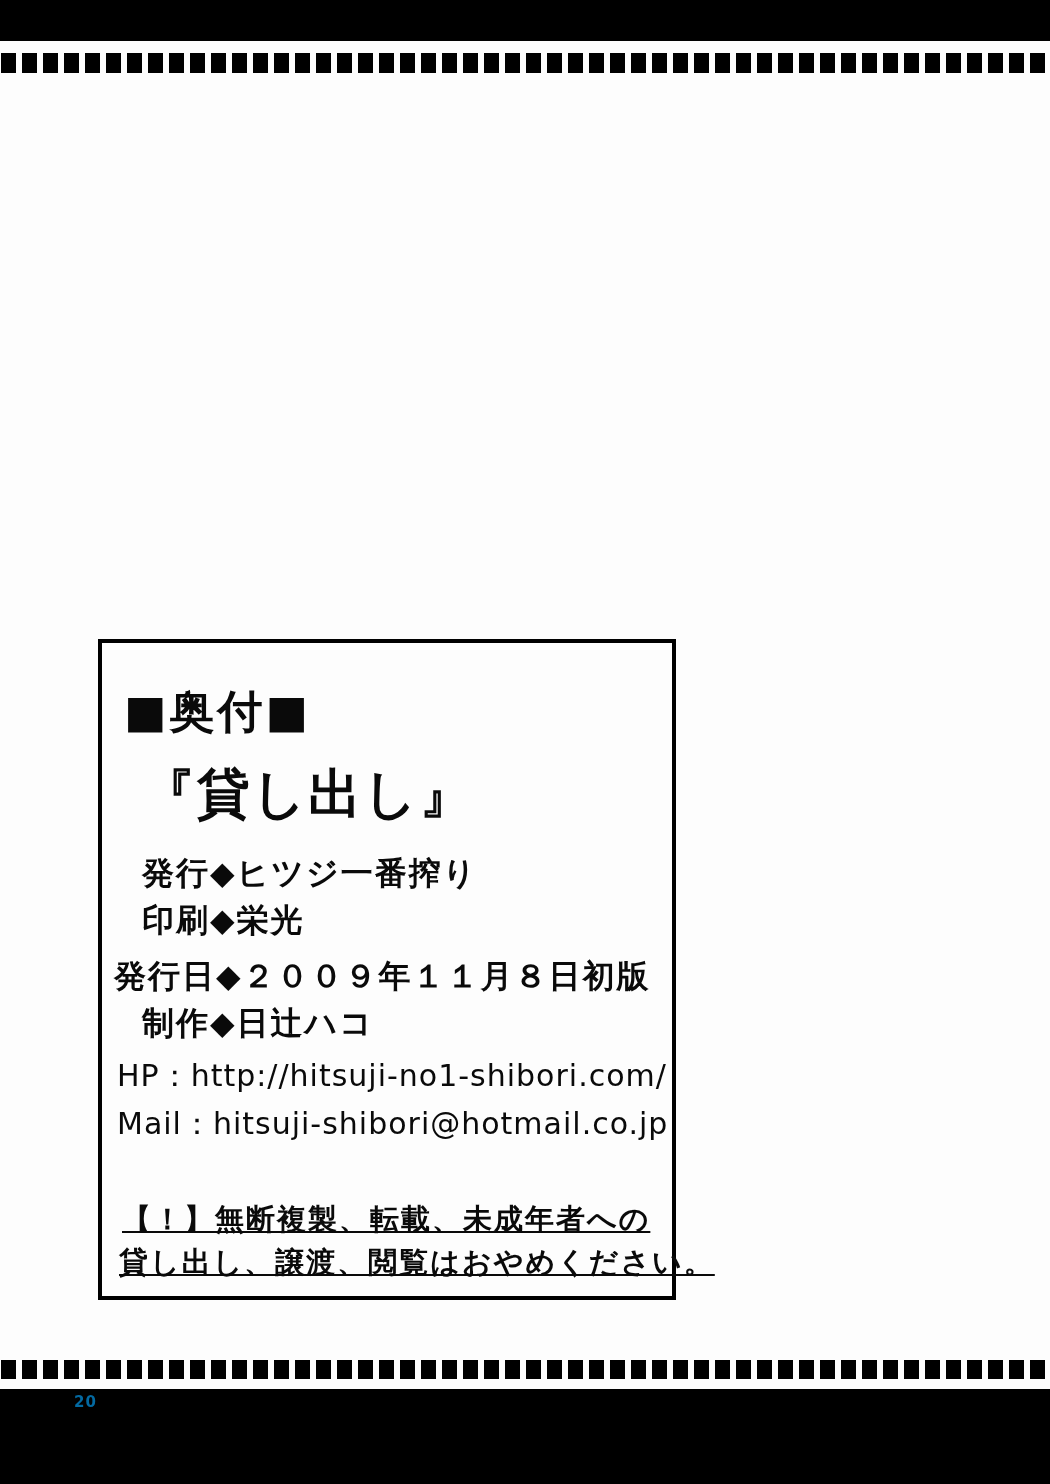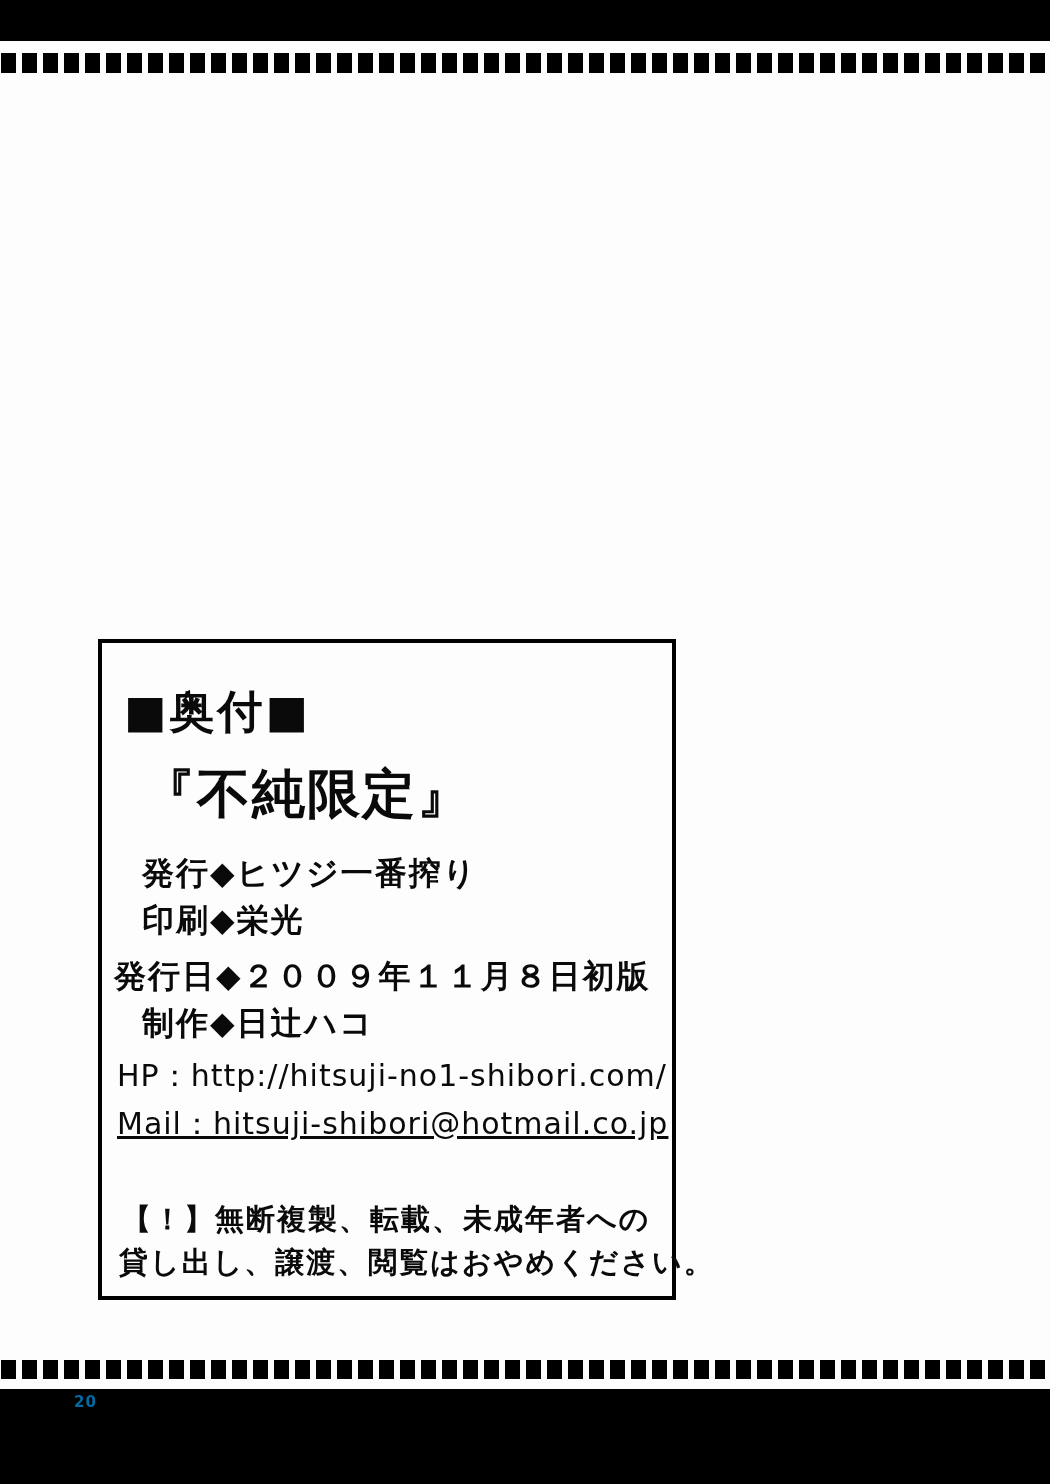--- a/index.html
+++ b/index.html
@@ -34,41 +34,41 @@
   .jp-bold { font-weight:bold; }
   .colophon-header { top:46px;  left:22px; font-size:45px; letter-spacing:3px; }
   .colophon-title  { top:124px; left:40px; font-size:53px; letter-spacing:2px; }
   .pub-line        { font-size:32px; letter-spacing:2px; }
   .publisher       { top:214px; left:40px; }
   .printer         { top:261px; left:40px; }
   .pub-date        { top:317px; left:12px; }
   .production      { top:364px; left:40px; }
   .contact-line    { font-size:30px; font-weight:normal; letter-spacing:1px; }
   .homepage        { top:418px; left:15px; }
-  .mail            { top:466px; left:15px;text-decoration:underline; }
-  .warning-line    { font-size:29px; letter-spacing:2px; }
+  .mail            { top:466px; left:15px; }
+  .warning-line    { font-size:29px; letter-spacing:2px;text-decoration:underline; }
   .warning-1       { top:562px; left:20px; }
   .warning-2       { top:605px; left:17px; }
   .page-number {
     position:absolute; left:74px; top:1393px;
     color:#0369a1; font-size:15px; font-weight:bold;
     letter-spacing:1px;
   }
 </style>
 </head>
 <body>
 
 <div class="page">
 
   <div class="bar bar-top"></div>
   <div class="film-strip film-strip-top"></div>
 
   <div class="colophon-box">
     <div class="line jp-bold colophon-header">■奥付■</div>
-    <div class="line jp-bold colophon-title">『不純限定』</div>
+    <div class="line jp-bold colophon-title">『貸し出し』</div>
     <div class="line jp-bold pub-line publisher">発行◆ヒツジ一番搾り</div>
     <div class="line jp-bold pub-line printer">印刷◆栄光</div>
     <div class="line jp-bold pub-line pub-date">発行日◆２００９年１１月８日初版</div>
     <div class="line jp-bold pub-line production">制作◆日辻ハコ</div>
     <div class="line contact-line homepage">HP：http://hitsuji-no1-shibori.com/</div>
     <div class="line contact-line mail">Mail：hitsuji-shibori@hotmail.co.jp</div>
     <div class="line jp-bold warning-line warning-1">【！】無断複製、転載、未成年者への</div>
     <div class="line jp-bold warning-line warning-2">貸し出し、譲渡、閲覧はおやめください。</div>
   </div>
 

